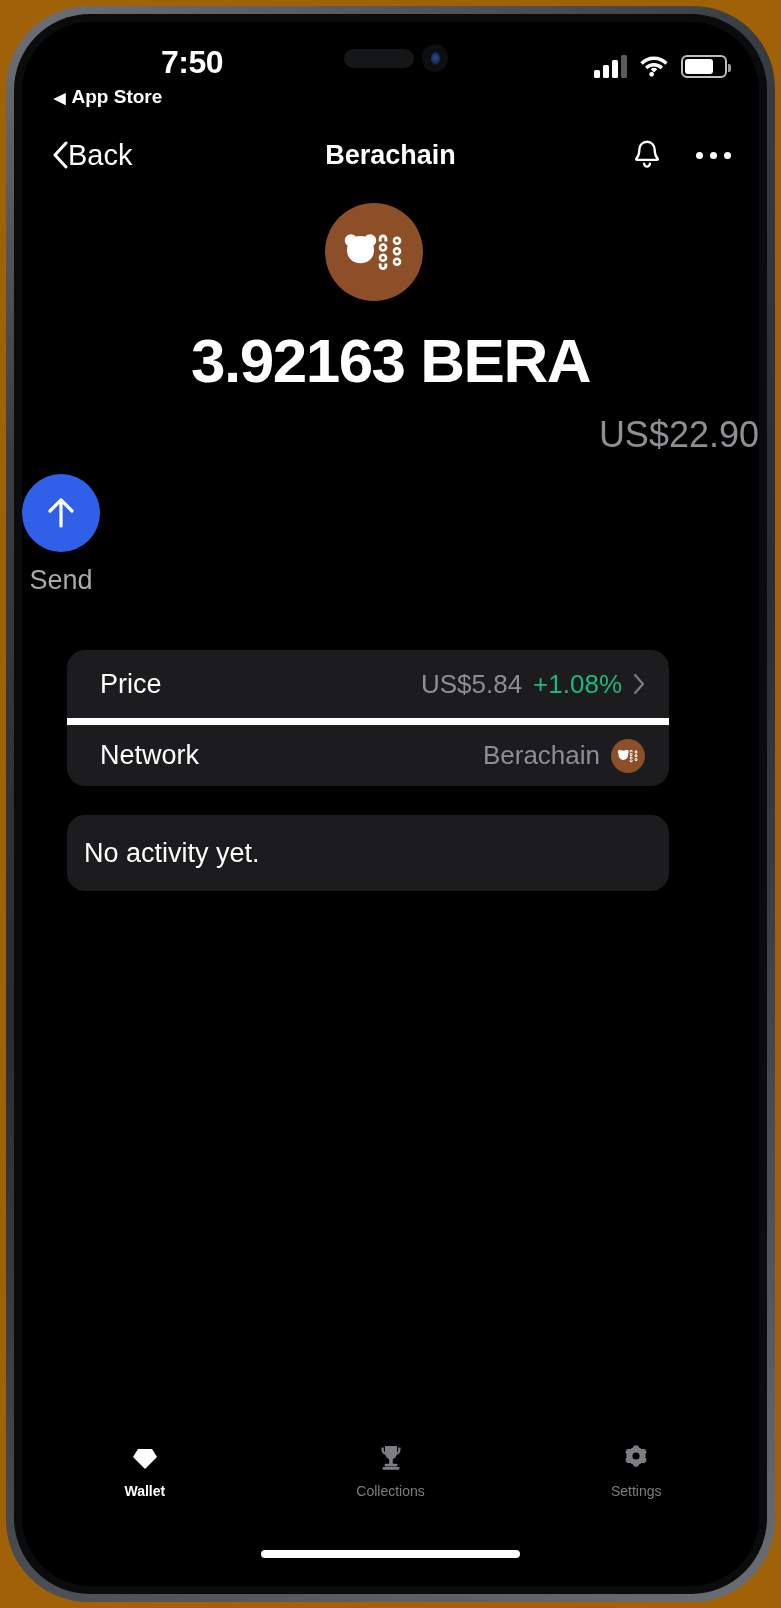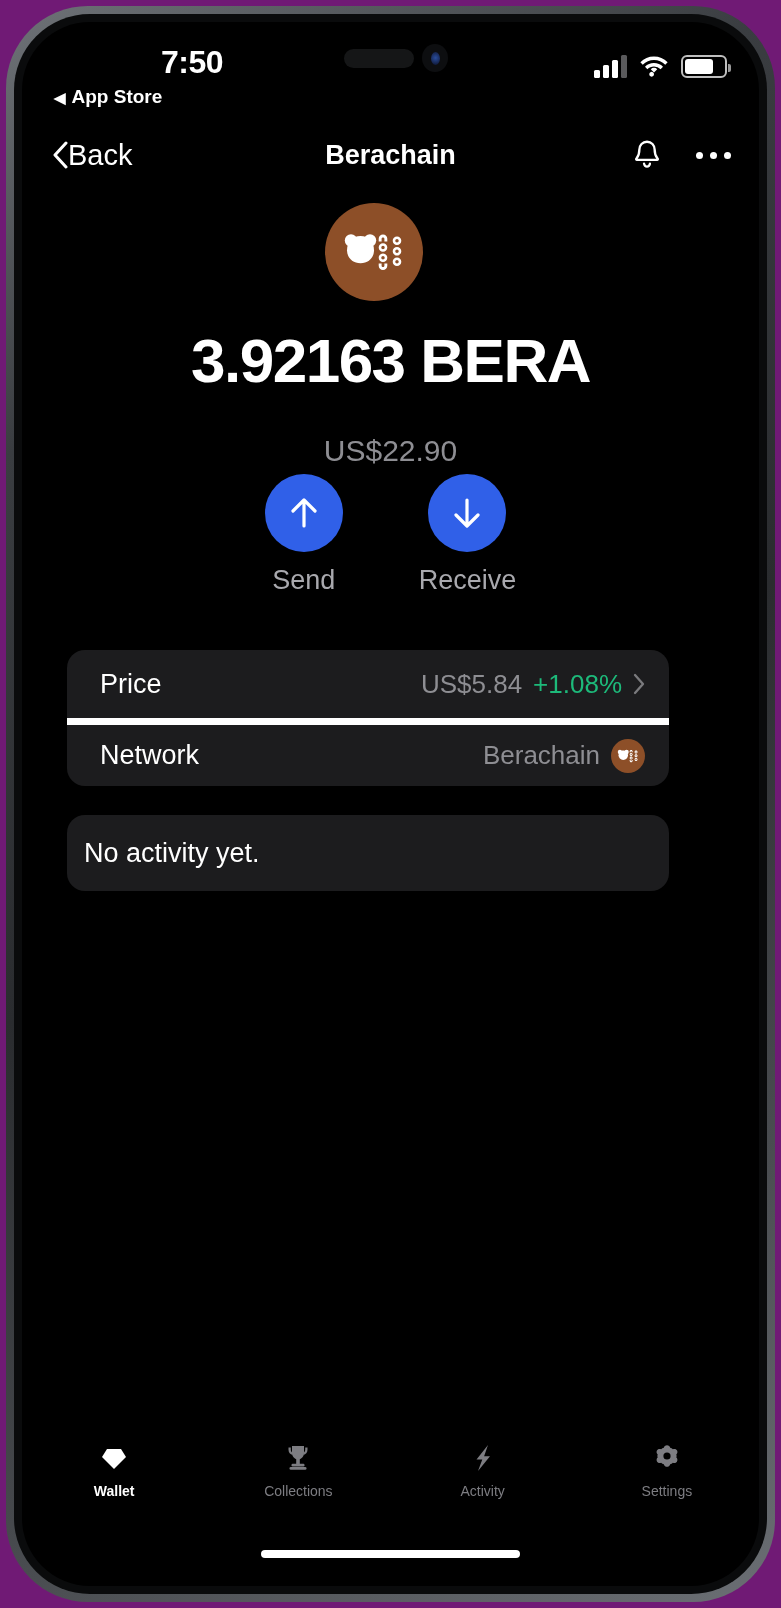--- a/index.html
+++ b/index.html
@@ -13,21 +13,21 @@
     display: flex;
     align-items: center;
     justify-content: center;
   }
 
   
   .phone-frame {
     position: relative;
     width: 781px;
     height: 1608px;
-    background: #701a75;
+    background: #a16207;
   }
 
   .phone-outer {
     position: absolute;
     left: 6px;
     top: 6px;
     width: 769px;
     height: 1596px;
     border-radius: 82px;
     background: linear-gradient(150deg, #6e7277 0%, #3a3d41 22%, #2a2c2f 50%, #4a4d51 78%, #6b6f74 100%);
@@ -249,35 +249,35 @@
     width: 737px;
     text-align: center;
     color: #fff;
     font-size: 62px;
     font-weight: bold;
     letter-spacing: -1.5px;
   }
   .fiat {
     position: absolute;
     left: 0;
-    top: 412px;
-    width: 737px;
-    text-align: center;
+    top: 392px;
+    width: 737px;
+    text-align: right;
     color: #8e8e93;
-    font-size: 30px;
+    font-size: 36px;
   }
 
   
   .actions {
     position: absolute;
     left: 0;
     top: 452px;
     width: 737px;
     display: flex;
-    justify-content: center;
+    justify-content: space-between;
     gap: 76px;
   }
   .action {
     display: flex;
     flex-direction: column;
     align-items: center;
     gap: 13px;
     cursor: pointer;
   }
   .action-circle {
@@ -462,28 +462,20 @@
     <div class="actions">
       <div class="action">
         <div class="action-circle">
           <svg width="34" height="36" viewBox="0 0 34 36">
             <path d="M17 31V6M6 16 17 5l11 11" stroke="#fff" stroke-width="3.2" fill="none" stroke-linecap="round" stroke-linejoin="round"></path>
           </svg>
         </div>
         <span class="action-label">Send</span>
       </div>
 
-      <div class="action">
-        <div class="action-circle">
-          <svg width="34" height="36" viewBox="0 0 34 36">
-            <path d="M17 5v25M6 20l11 11 11-11" stroke="#fff" stroke-width="3.2" fill="none" stroke-linecap="round" stroke-linejoin="round"></path>
-          </svg>
-        </div>
-        <span class="action-label">Receive</span>
-      </div>
     </div>
 
     <div class="card card-info">
       <div class="row">
         <span class="row-label">Price</span>
         <span class="row-value">
           <span>US$5.84</span>
           <span class="pct-up">+1.08%</span>
           <svg class="chev-right" viewBox="0 0 12 22">
             <path d="M2 2l8 9-8 9" stroke="#c7c7cc" stroke-width="2.3" fill="none" stroke-linecap="round" stroke-linejoin="round"></path>
@@ -532,26 +524,20 @@
         <svg class="tab-icon" viewBox="0 0 32 32">
           <path d="M10 4h12v7c0 3.6-2.7 6.4-6 6.4S10 14.6 10 11z" fill="#7d7d82"></path>
           <path d="M10 5.5H6.5v2.2c0 2.8 1.8 4.8 4 5.2v-2.3c-1-.4-1.7-1.5-1.7-2.9V5.5zM22 5.5h3.5v2.2c0 2.8-1.8 4.8-4 5.2v-2.3c1-.4 1.7-1.5 1.7-2.9V5.5z" fill="#7d7d82"></path>
           <rect x="14.2" y="16.8" width="3.6" height="5.4" fill="#7d7d82"></rect>
           <rect x="9.5" y="21.8" width="13" height="2.6" rx="1.2" fill="#7d7d82"></rect>
           <rect x="7.5" y="25" width="17" height="2.8" rx="1.3" fill="#7d7d82"></rect>
         </svg>
         <span class="tab-label">Collections</span>
       </div>
 
-      <div class="tab">
-        <svg class="tab-icon" viewBox="0 0 32 32">
-          <path d="M21 3 9.5 17.5h5.8L11 29 23 14.2h-5.9z" fill="#7d7d82"></path>
-        </svg>
-        <span class="tab-label">Activity</span>
-      </div>
 
       <div class="tab">
         <svg class="tab-icon" viewBox="0 0 32 32">
           <path d="M16 3.2c1.6 0 2.9 1.1 3.2 2.6 1 .3 1.9.8 2.7 1.5 1.4-.7 3.1-.3 4 1 .9 1.4.6 3.1-.6 4.1.2.5.3 1 .3 1.6s-.1 1.1-.3 1.6c1.2 1 1.5 2.7.6 4.1-.9 1.3-2.6 1.7-4 1-.8.7-1.7 1.2-2.7 1.5-.3 1.5-1.6 2.6-3.2 2.6s-2.9-1.1-3.2-2.6c-1-.3-1.9-.8-2.7-1.5-1.4.7-3.1.3-4-1-.9-1.4-.6-3.1.6-4.1-.2-.5-.3-1-.3-1.6s.1-1.1.3-1.6c-1.2-1-1.5-2.7-.6-4.1.9-1.3 2.6-1.7 4-1 .8-.7 1.7-1.2 2.7-1.5.3-1.5 1.6-2.6 3.2-2.6z" fill="#7d7d82"></path>
           <circle cx="16" cy="14" r="3.6" fill="#000000"></circle>
         </svg>
         <span class="tab-label">Settings</span>
       </div>
     </div>
 

